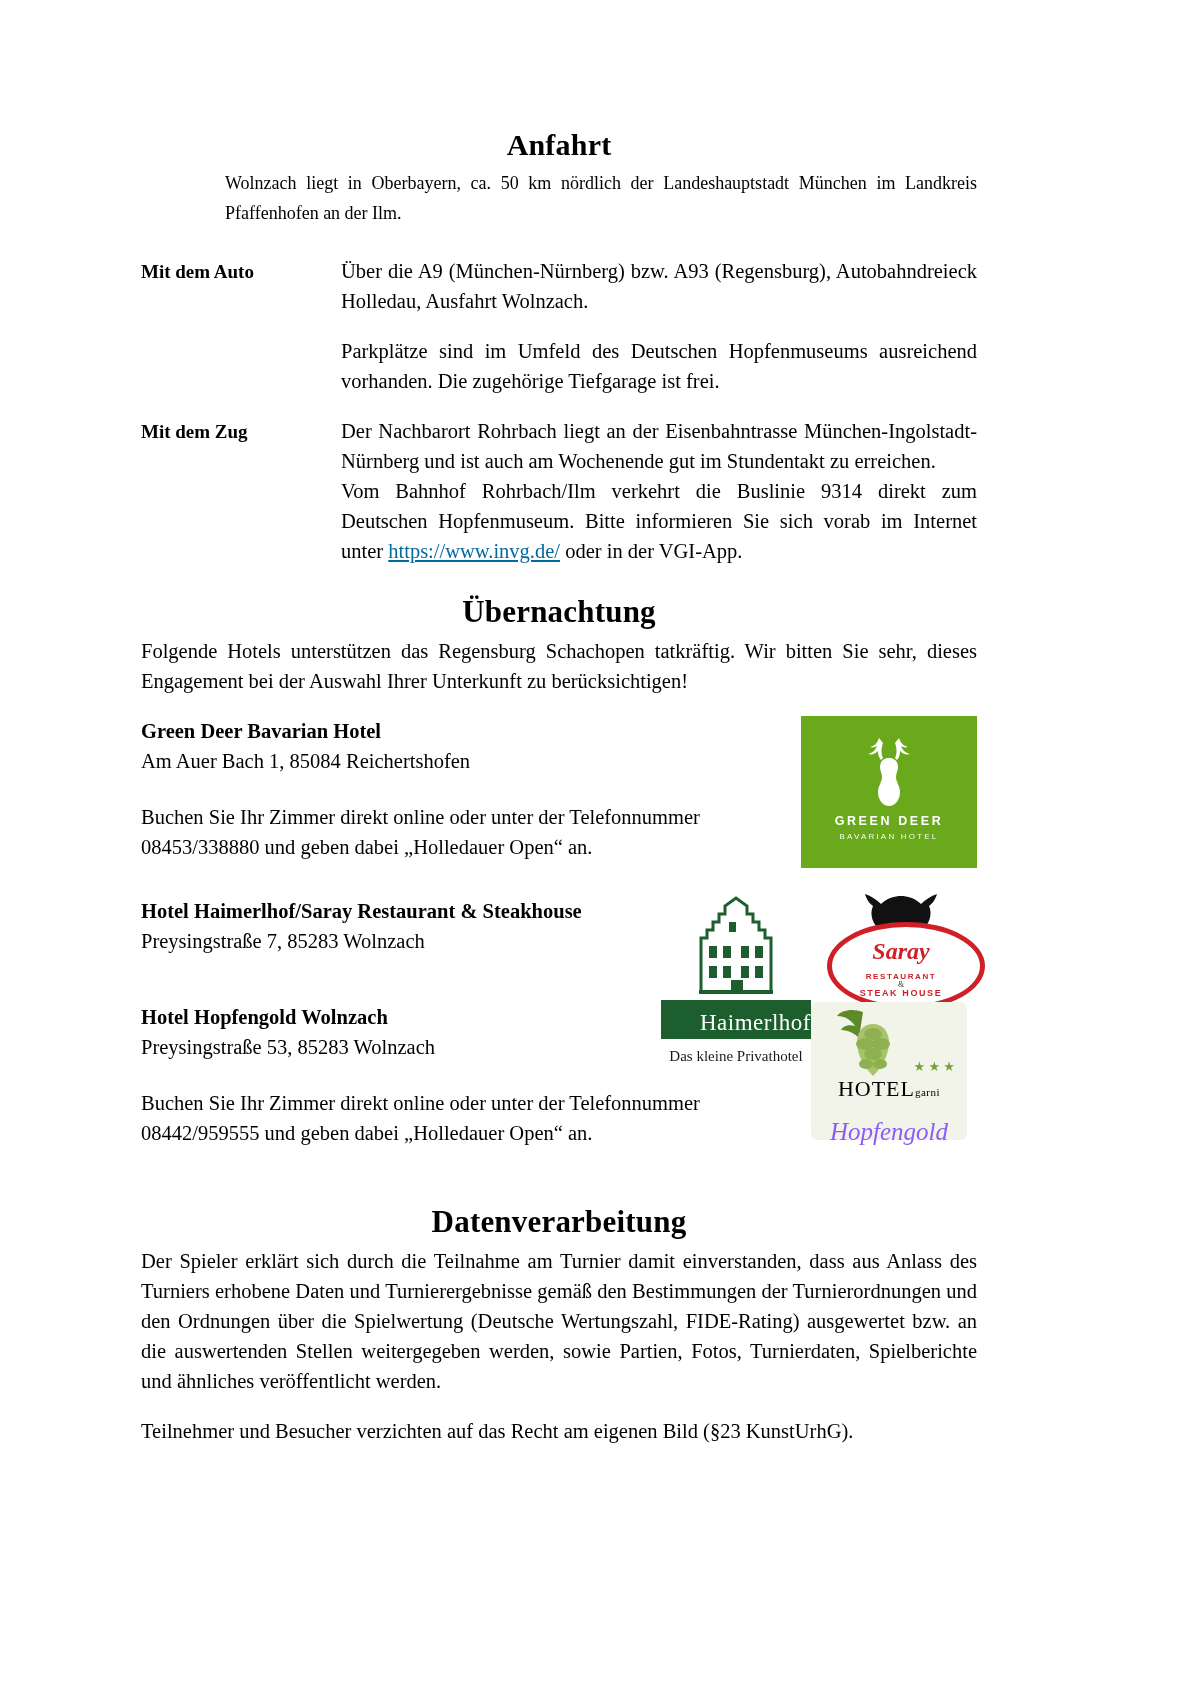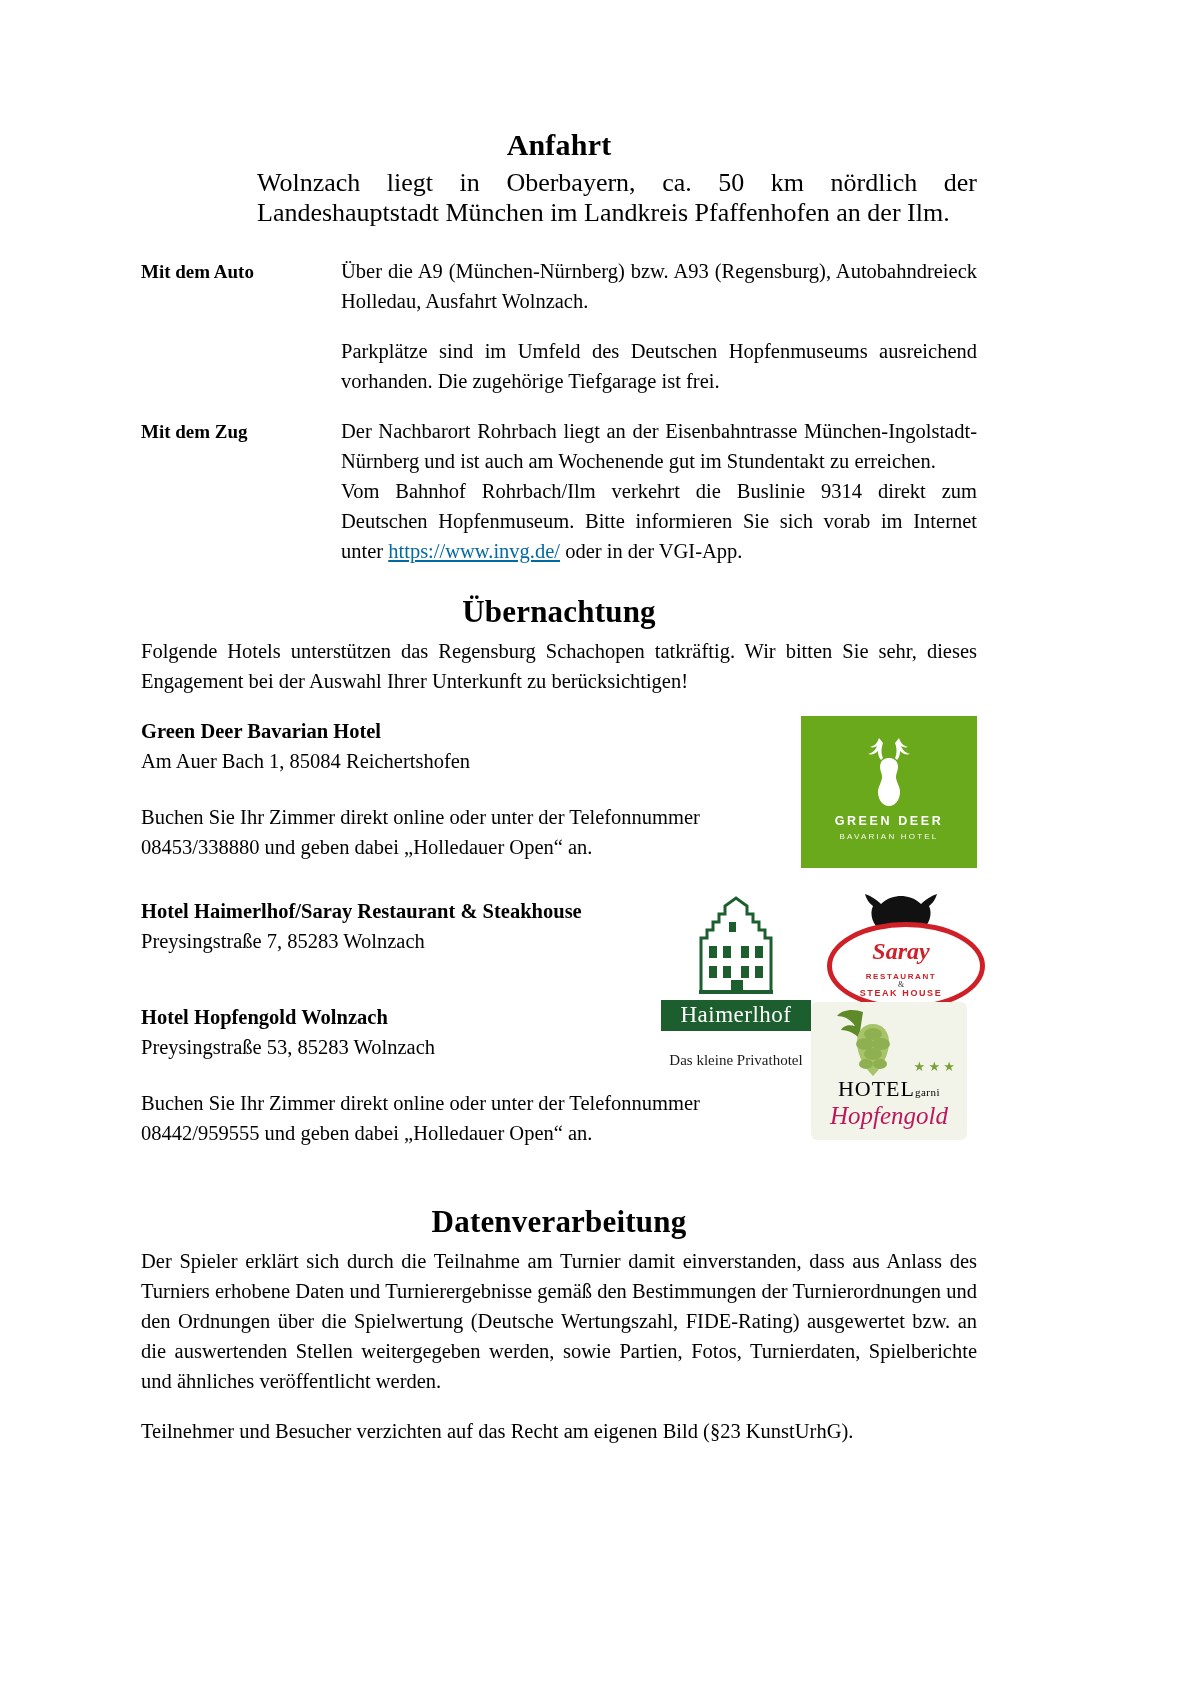--- a/index.html
+++ b/index.html
@@ -60,22 +60,22 @@
     text-align: justify;
     text-justify: inter-word;
   }
   .indent-body {
     margin-left: 200px;
     font-size: 20.5px;
     line-height: 30px;
     text-align: justify;
   }
   .intro-para {
-    margin-left: 116px;
-    font-size: 26px;
+    margin-left: 84px;
+    font-size: 18px;
     line-height: 30px;
     text-align: justify;
   }
   .gap-sm { height: 20px; }
   .gap-md { height: 28px; }
   .gap-lg { height: 34px; }
 
   a.link {
     color: #0369a1;
     text-decoration: underline;
@@ -158,25 +158,26 @@
     width: 150px;
     height: 108px;
     position: relative;
   }
   .hh-band {
     background: #1d5e2e;
     color: #fff;
     font-family: "Liberation Serif", serif;
     font-size: 23px;
     letter-spacing: 0.5px;
-    padding: 2px 0 3px 0;
+    padding: 10px 0 3px 0;
+    text-align: right;
   }
   .hh-cap {
     font-size: 15px;
-    margin-top: 21px;
+    margin-top: 9px;
     color: #1a1a1a;
   }
 
   
   .logo-saray {
     width: 160px;
     height: 135px;
     left: 680px;
     top: -2px;
     text-align: center;
@@ -246,22 +247,22 @@
     margin-top: 74px;
   }
   .hg-garni {
     font-size: 11px;
     letter-spacing: 0.5px;
   }
   .hg-name {
     font-family: "Liberation Serif", serif;
     font-style: italic;
     font-size: 25px;
-    color: #be185d;
-    margin-top: 0;
+    color: #8b5cf6;
+    margin-top: 16px;
   }
   .hg-stars {
     position: absolute;
     right: 12px;
     top: 58px;
     color: #7aa03a;
     font-size: 13px;
     line-height: 13px;
   }
 

